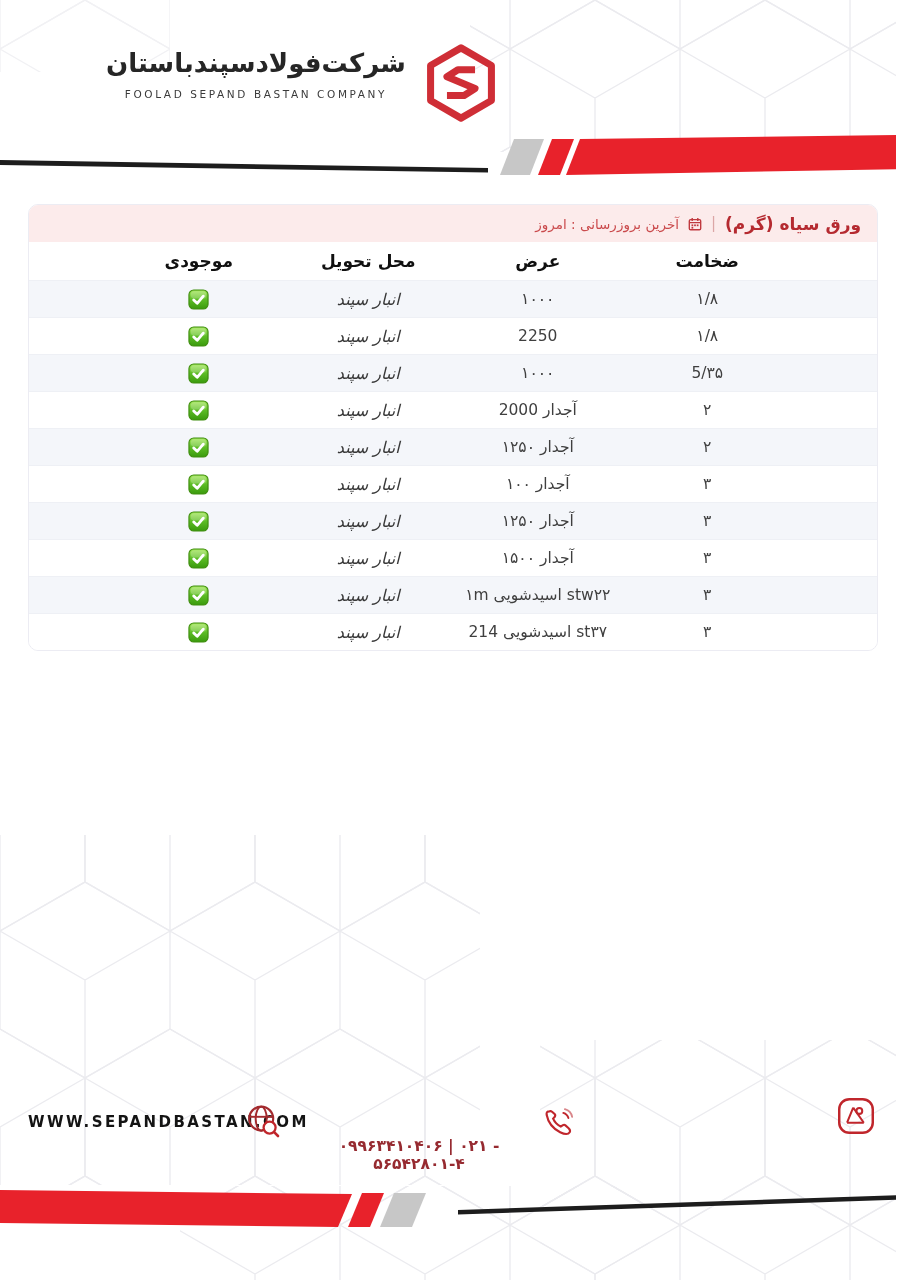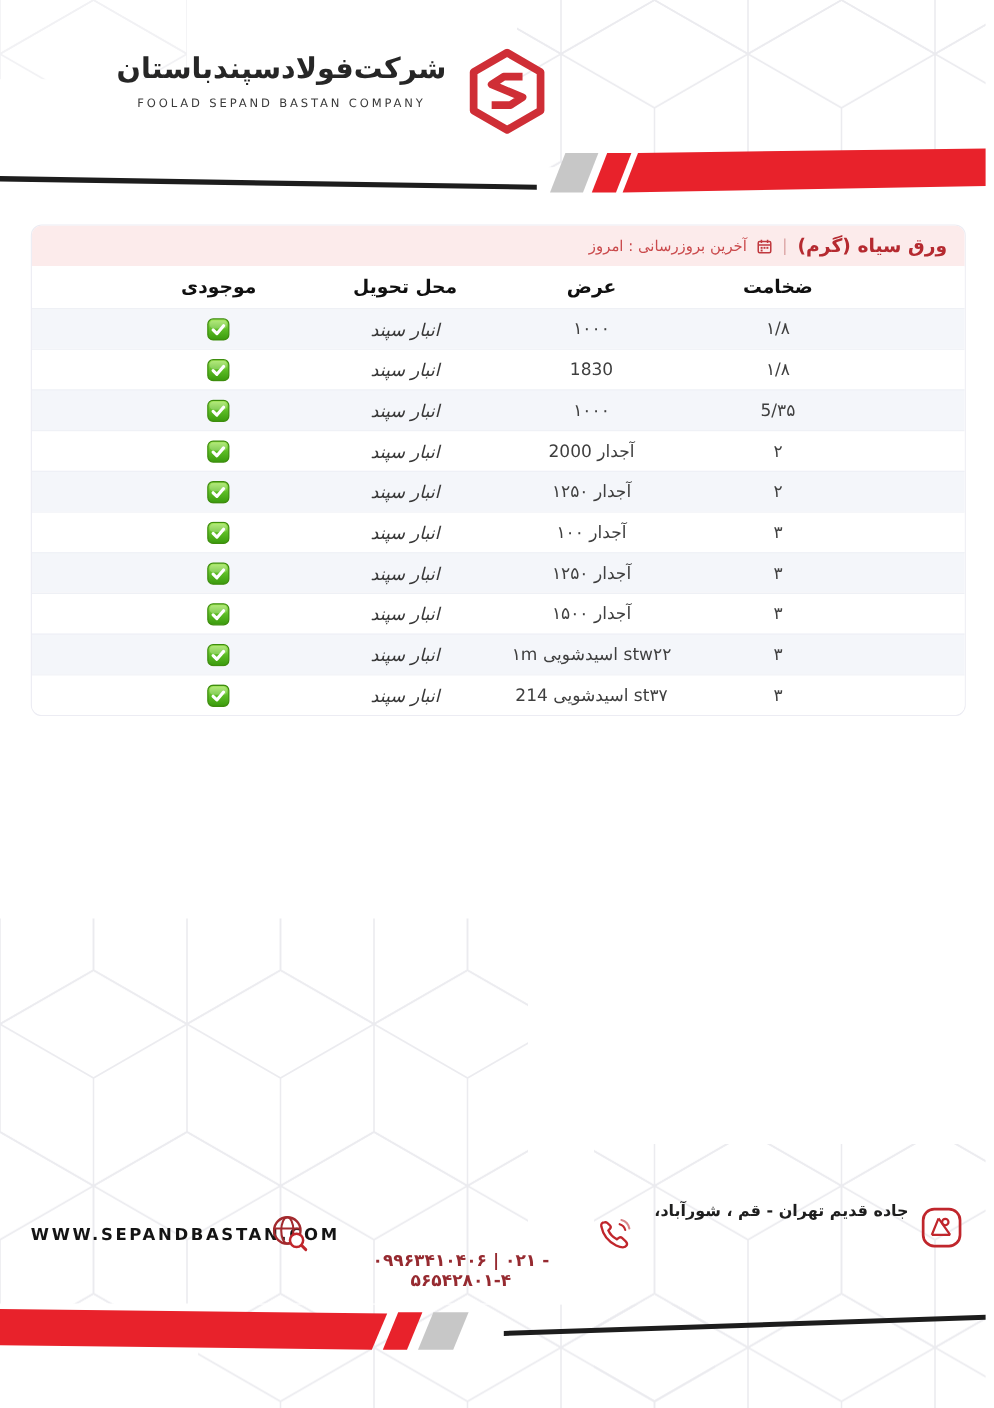--- a/index.html
+++ b/index.html
@@ -125,21 +125,21 @@
       <svg class="check" viewBox="0 0 22 22" width="21" height="21">
         <rect x="1" y="1" width="20" height="20" rx="5" fill="url(#ggrad)" stroke="#3e8d0e" stroke-width="1.2"></rect>
         <rect x="2.8" y="2.4" width="16.4" height="7.6" rx="3.8" fill="#ffffff" opacity="0.22"></rect>
         <path d="M6 11.5 L9.6 15 L16 7.5" fill="none" stroke="#ffffff" stroke-width="3" stroke-linecap="round" stroke-linejoin="round"></path>
       </svg>
     </span>
   </div>
 
   <div class="row">
     <span class="cell c-thickness" dir="ltr">۱/۸</span>
-    <span class="cell c-width" dir="ltr">1830</span>
+    <span class="cell c-width" dir="ltr">2250</span>
     <span class="cell c-location">انبار سپند</span>
     <span class="cell c-avail">
       <svg class="check" viewBox="0 0 22 22" width="21" height="21">
         <rect x="1" y="1" width="20" height="20" rx="5" fill="url(#ggrad)" stroke="#3e8d0e" stroke-width="1.2"></rect>
         <rect x="2.8" y="2.4" width="16.4" height="7.6" rx="3.8" fill="#ffffff" opacity="0.22"></rect>
         <path d="M6 11.5 L9.6 15 L16 7.5" fill="none" stroke="#ffffff" stroke-width="3" stroke-linecap="round" stroke-linejoin="round"></path>
       </svg>
     </span>
   </div>
 
@@ -259,21 +259,20 @@
   </svg>
 
   <div class="phone-text" dir="ltr">۰۹۹۶۳۴۱۰۴۰۶ | ۰۲۱ - ۵۶۵۴۲۸۰۱-۴</div>
   <svg class="phone-icon" width="34" height="34" viewBox="0 0 32 32">
     <path d="M8,5 Q4.8,5 5.3,8.3 Q7.5,19.5 18,24.7 Q25,28 27,24.7 Q28,22.7 26,20.9 L23,18.2 Q21.8,17.1 20.3,18.2 L18.6,19.4 Q13.4,16.6 11.4,11.9 L12.8,10.3 Q14,8.9 12.8,7.6 L10.4,5.4 Q9.3,4.6 8,5 Z" fill="none" stroke="#c0262c" stroke-width="2"></path>
     <path d="M21,6.5 Q24.8,7.6 25.8,11.4" fill="none" stroke="#c0262c" stroke-width="1.8" stroke-linecap="round"></path>
     <path d="M22.5,3 Q28.2,4.6 29.3,10.2" fill="none" stroke="#d9868a" stroke-width="1.8" stroke-linecap="round"></path>
   </svg>
 
   <div class="address">
-    <div>جاده قدیم تهران - قم ، شورآباد،</div>
   </div>
   <svg class="map-icon" width="38" height="38" viewBox="0 0 34 34">
     <rect x="2" y="2" width="30" height="30" rx="9" fill="none" stroke="#c0262c" stroke-width="2.2"></rect>
     <path d="M9,23 L14.5,9.5 M14.5,9.5 L24,23 M9,23 L24,23" fill="none" stroke="#c0262c" stroke-width="1.8" stroke-linejoin="round"></path>
     <circle cx="20" cy="12.5" r="2.6" fill="none" stroke="#c0262c" stroke-width="1.8"></circle>
   </svg>
 
   <svg class="banner-bottom" viewBox="0 0 904 46">
     <polygon points="0,4 352,8 338,41 0,37" fill="#e8222b"></polygon>
     <polygon points="362,7 384,7 370,41 348,41" fill="#e8222b"></polygon>

